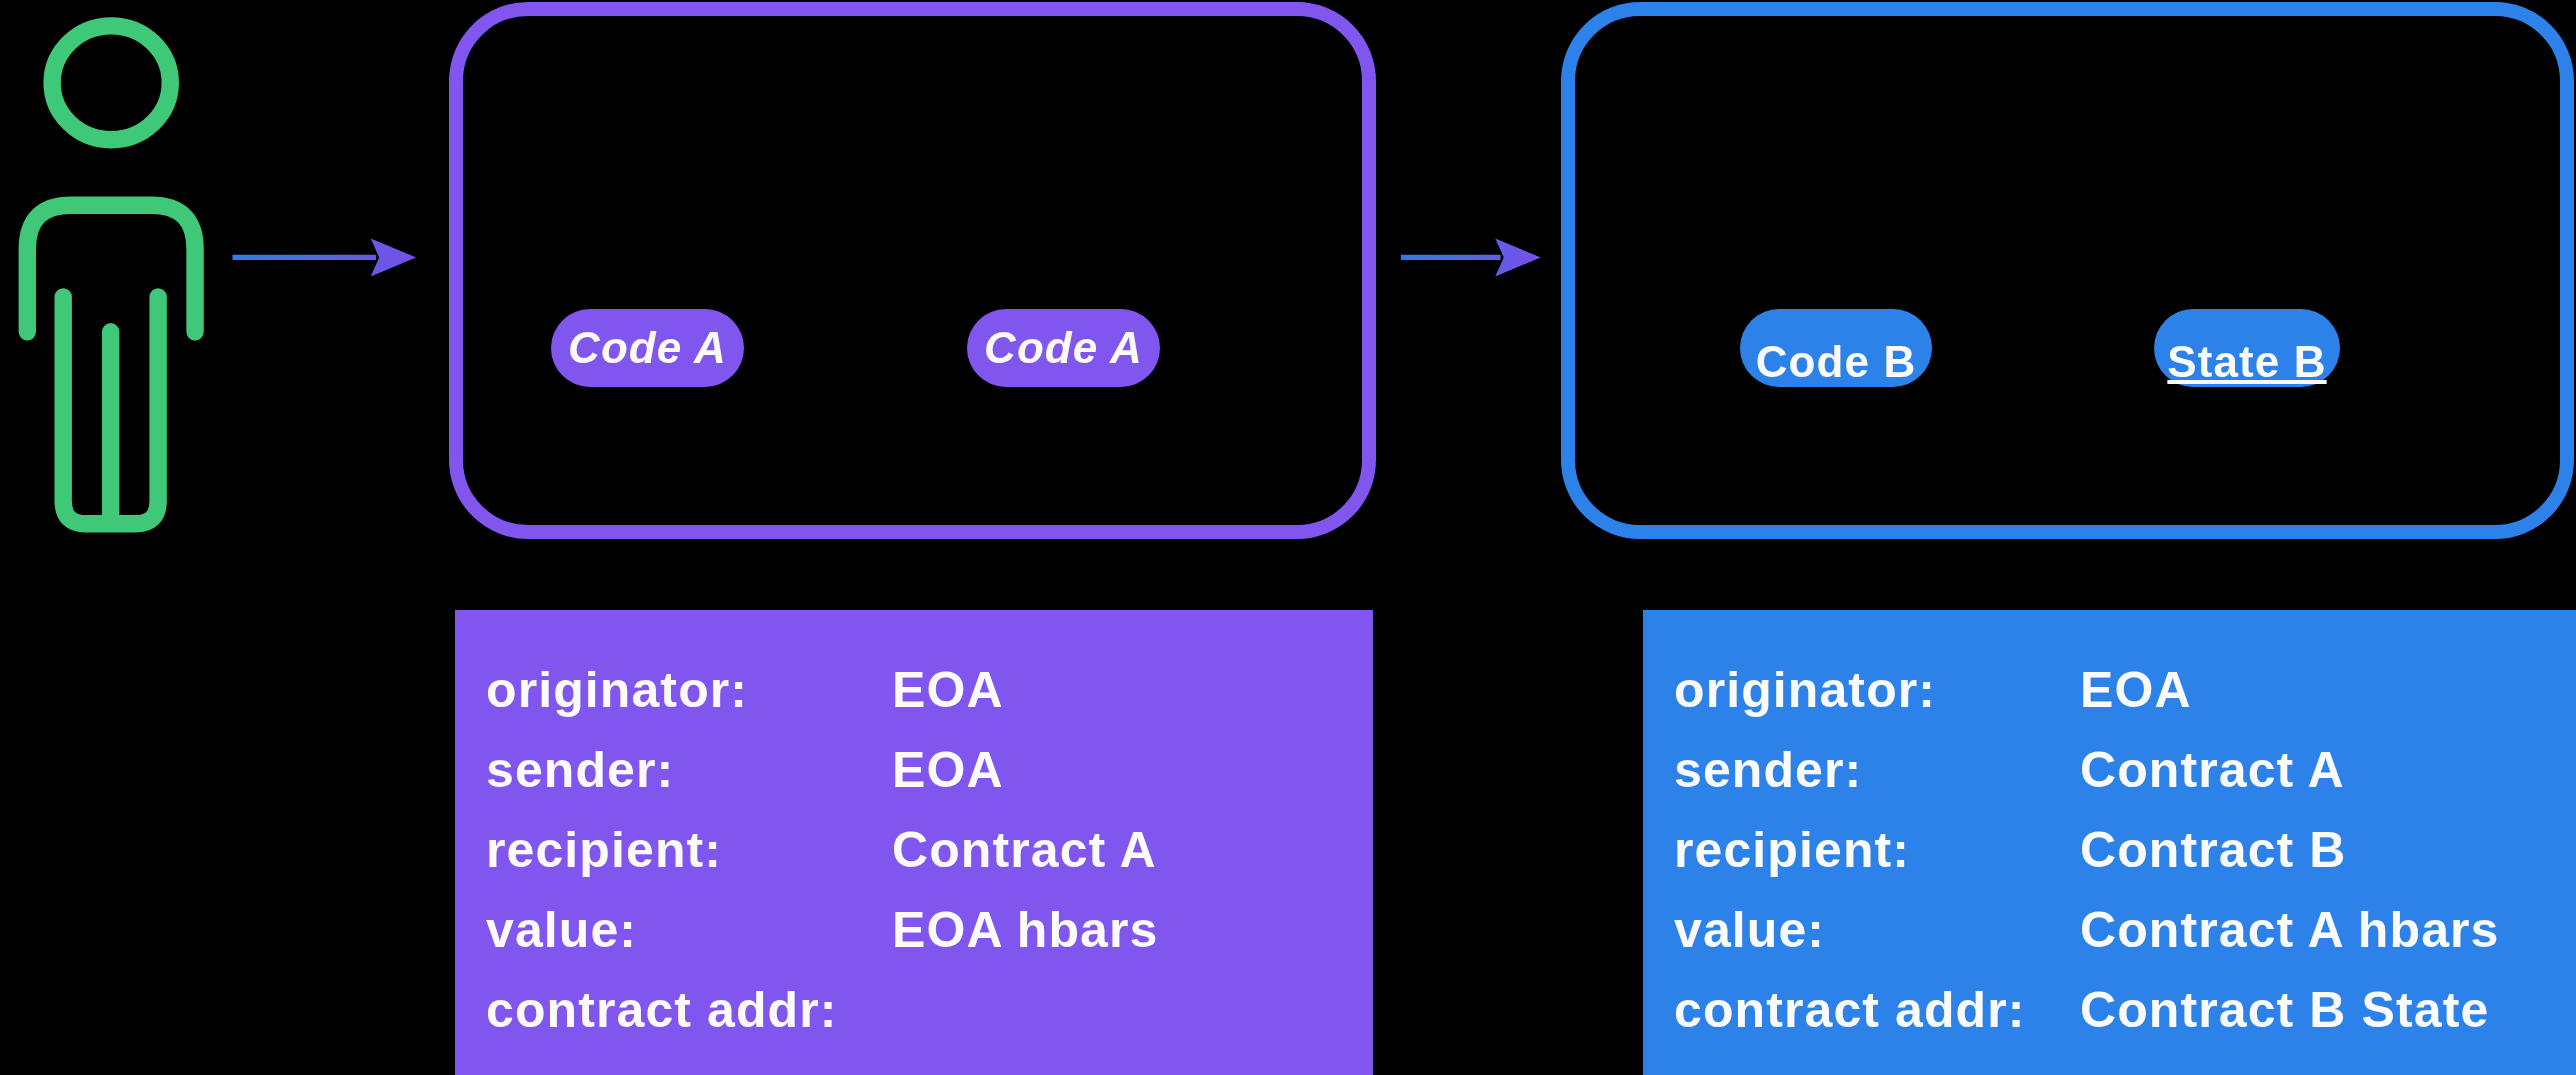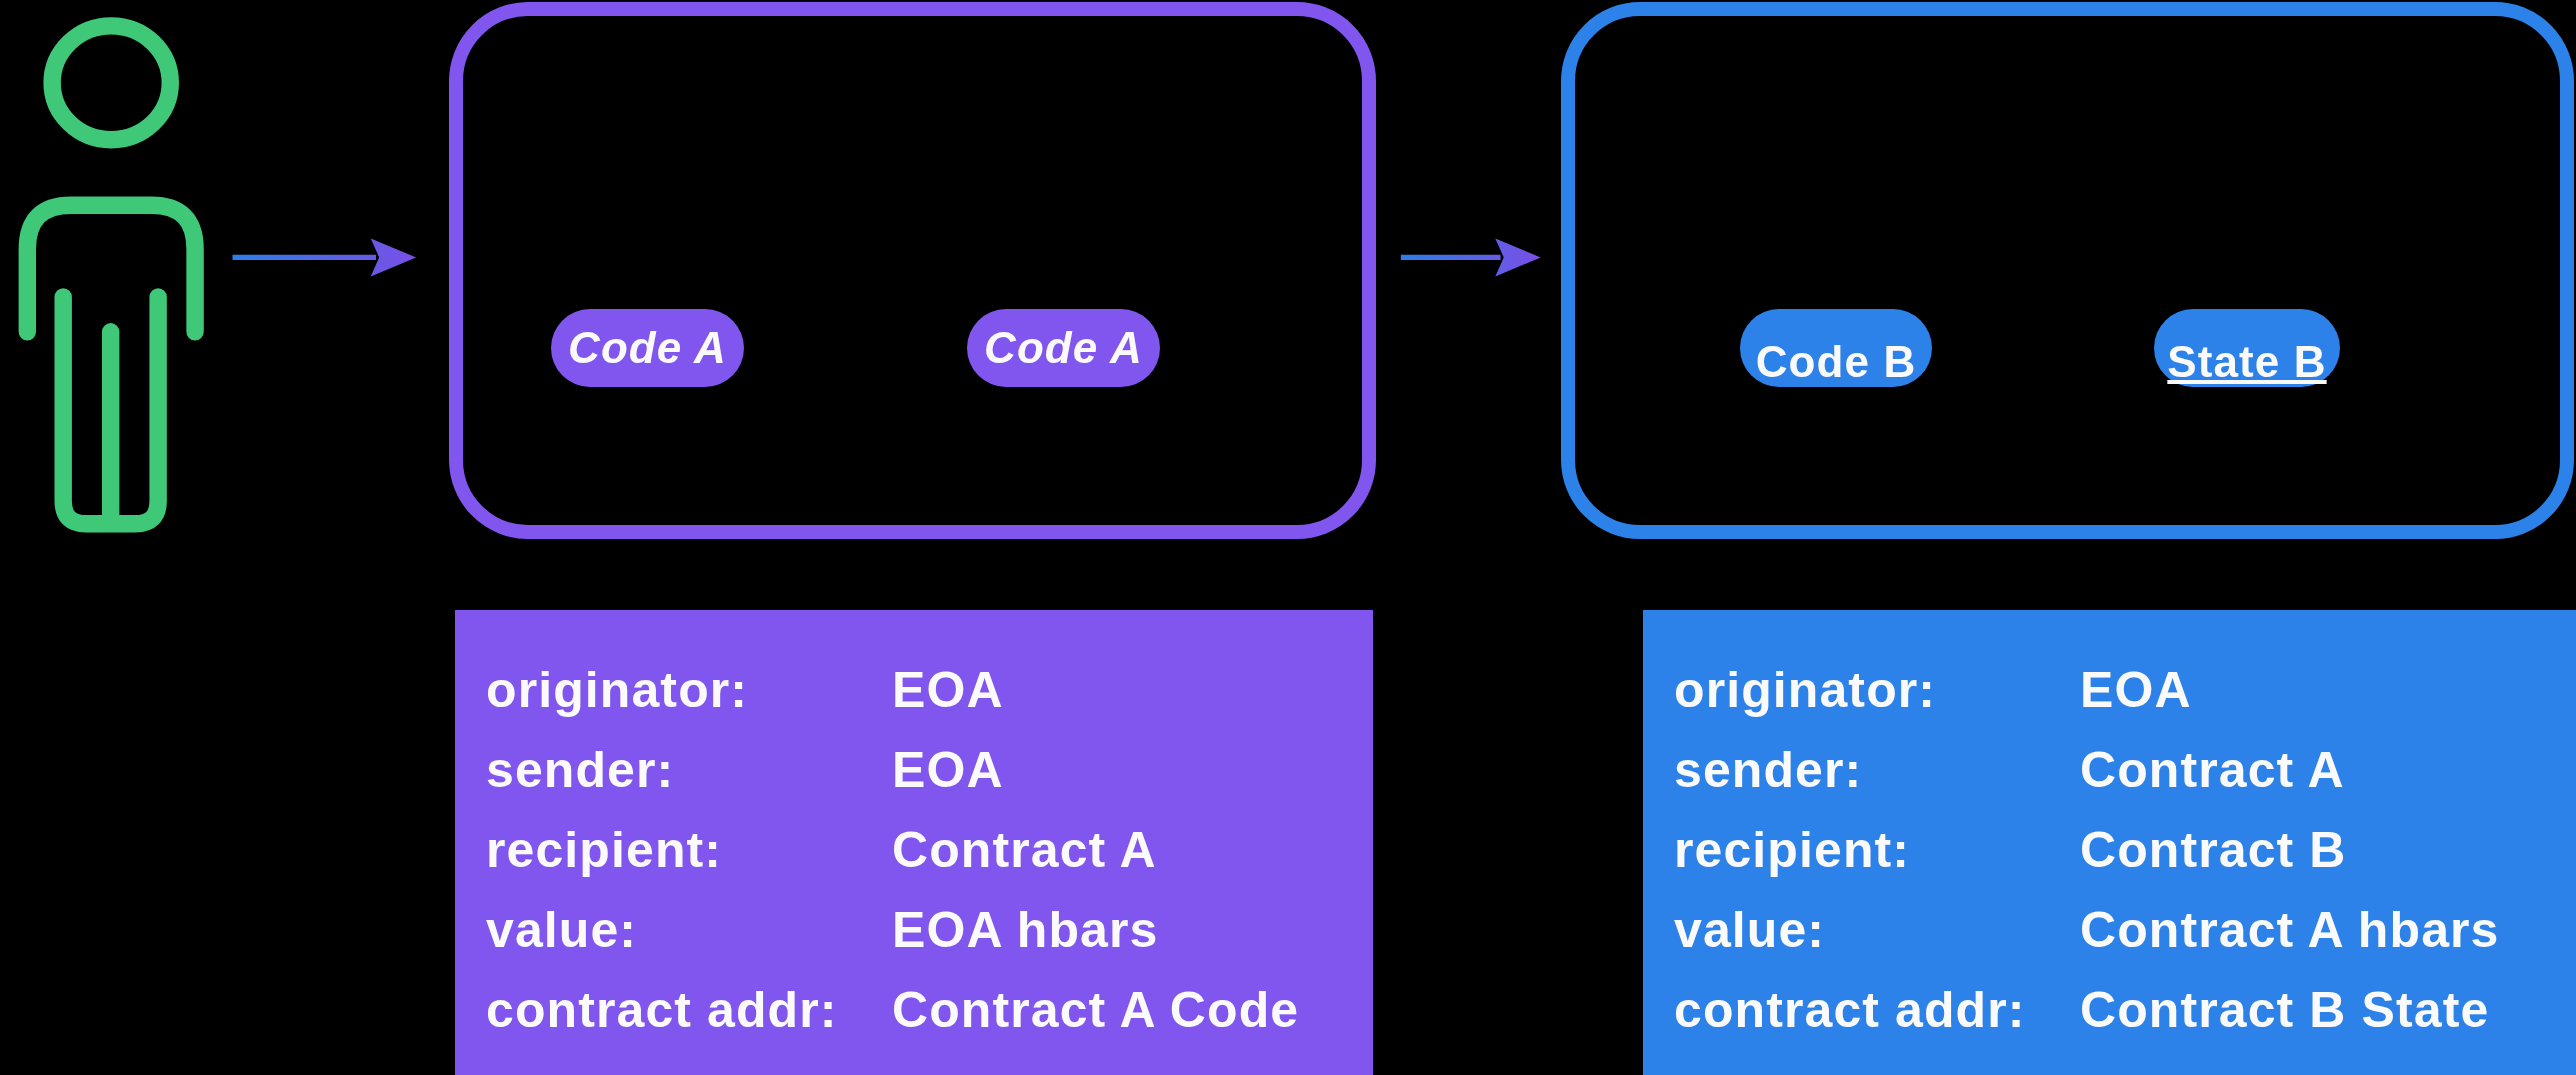--- a/index.html
+++ b/index.html
@@ -105,21 +105,20 @@
     <span class="val">Contract A</span>
   </div>
 
   <div class="row">
     <span class="lbl">value:</span>
     <span class="val">EOA hbars</span>
   </div>
 
   <div class="row">
     <span class="lbl">contract addr:</span>
-    <span class="val">Contract A Code</span>
   </div>
 </div>
   <div class="panel" id="panel-b">
   <div class="row">
     <span class="lbl">originator:</span>
     <span class="val">EOA</span>
   </div>
 
   <div class="row">
     <span class="lbl">sender:</span>

